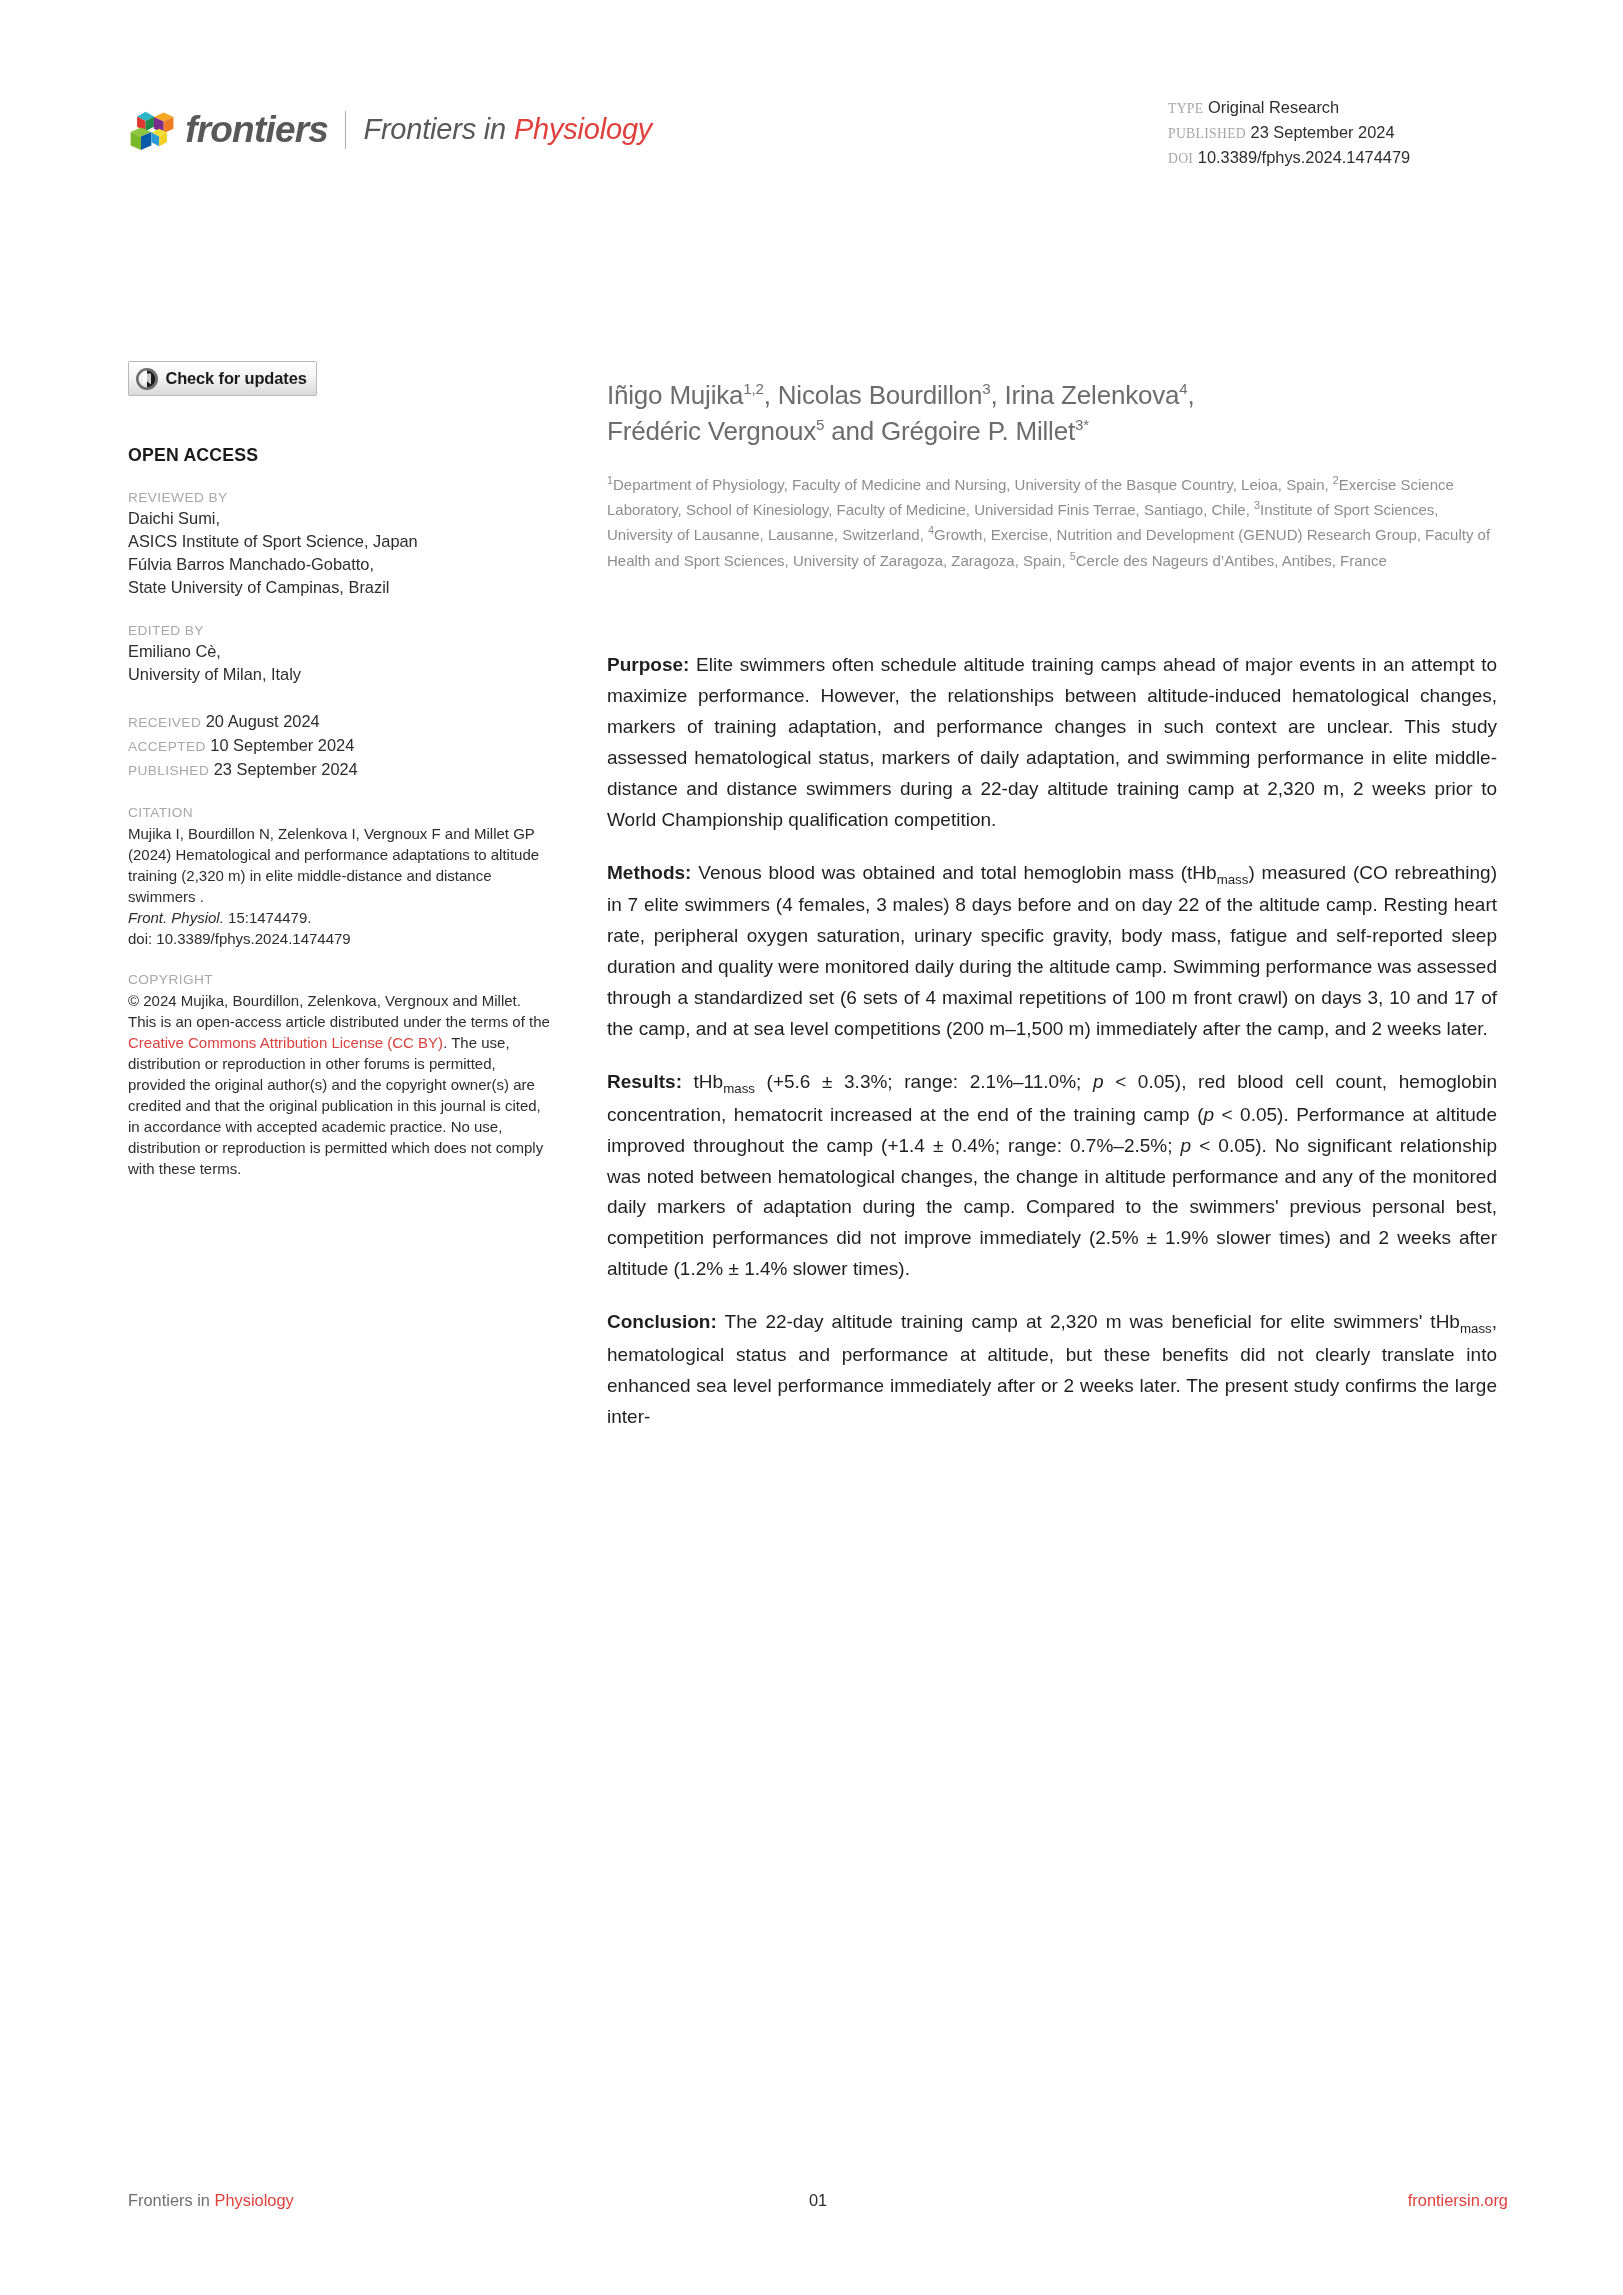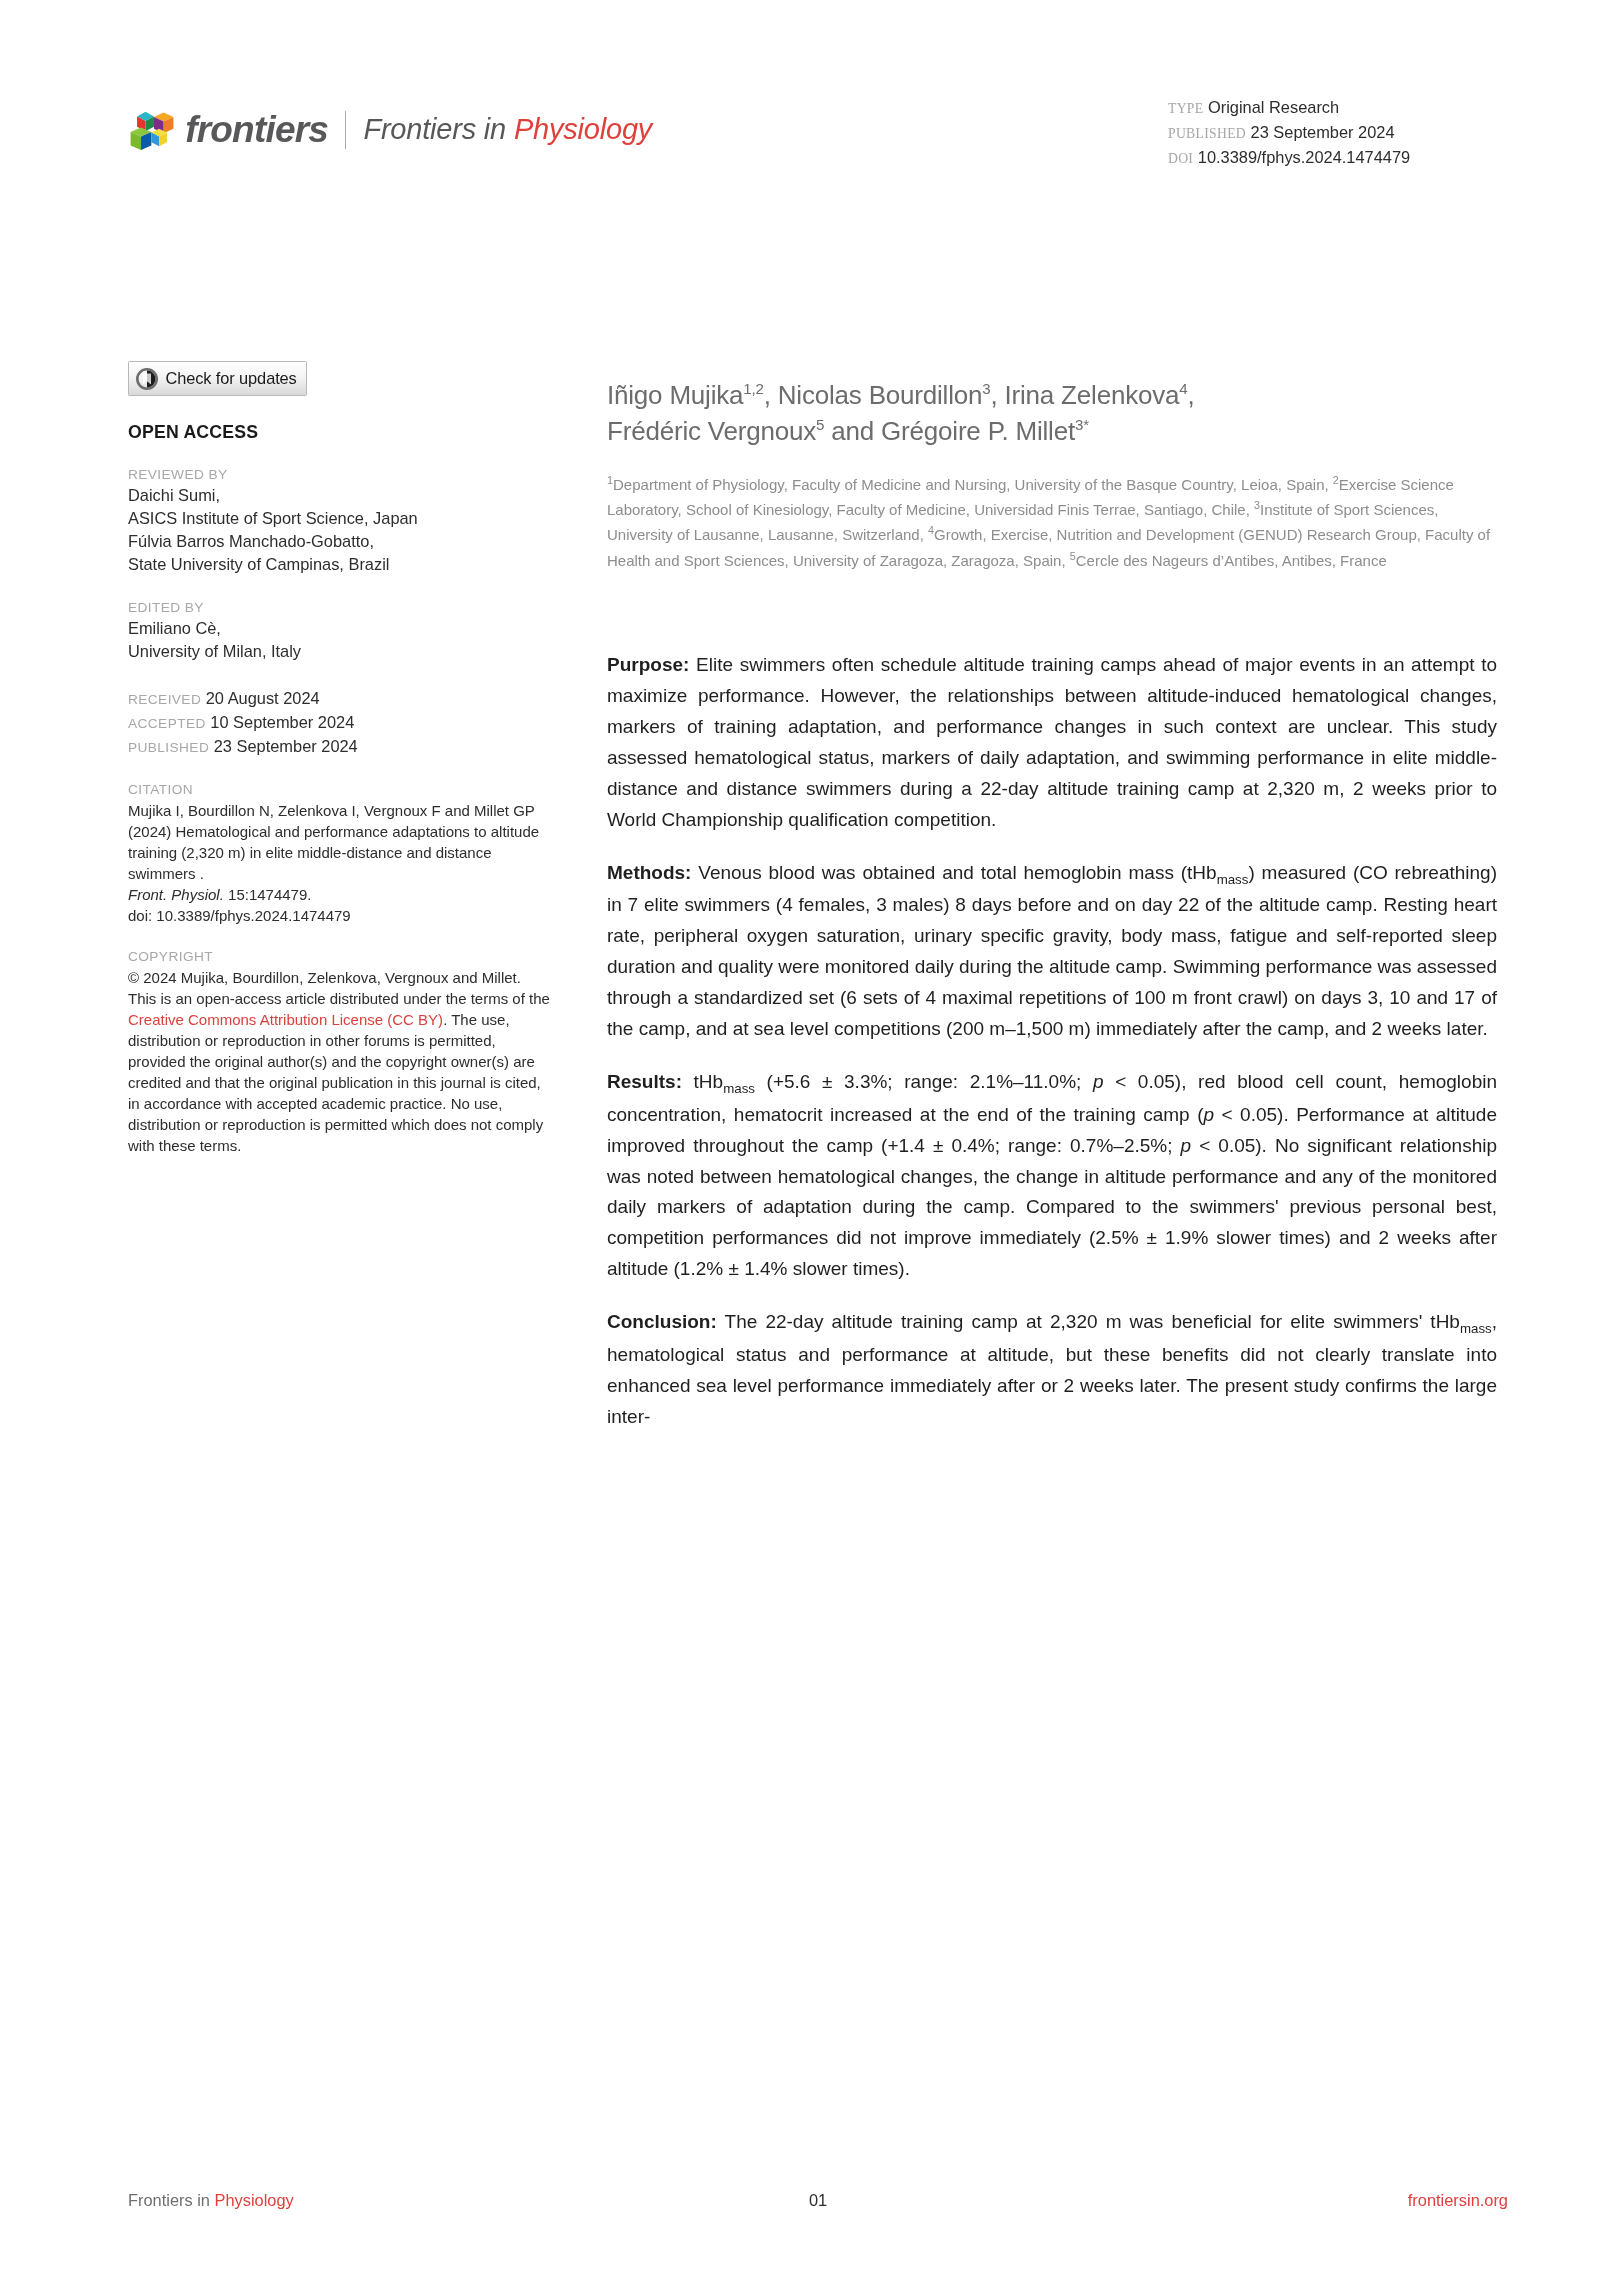--- a/index.html
+++ b/index.html
@@ -97,27 +97,27 @@
     border-radius: 1.3px;
     background: linear-gradient(to bottom, #ffffff 0%, #f4f4f4 45%, #d9d9d9 100%);
     padding: 4.6px 9.2px 4.6px 6.5px;
     height: 35px;
   }
   .updates-badge .ring {
     width: 22px; height: 22px; flex: 0 0 auto;
   }
   .updates-badge .txt {
     font-size: 16.4px;
-    font-weight: 400;
+    font-weight: 700;
     color: #1a1a1a;
     letter-spacing: -0.1px;
   }
 
   .open-access {
-    margin-top: 26px;
+    margin-top: 49px;
     font-size: 17.7px;
     font-weight: 700;
     color: #1a1a1a;
     letter-spacing: 0.2px;
   }
 
   .sb-block { margin-top: 23.6px; }
   .sb-label {
     font-size: 13.7px;
     color: #a8a8a8;

